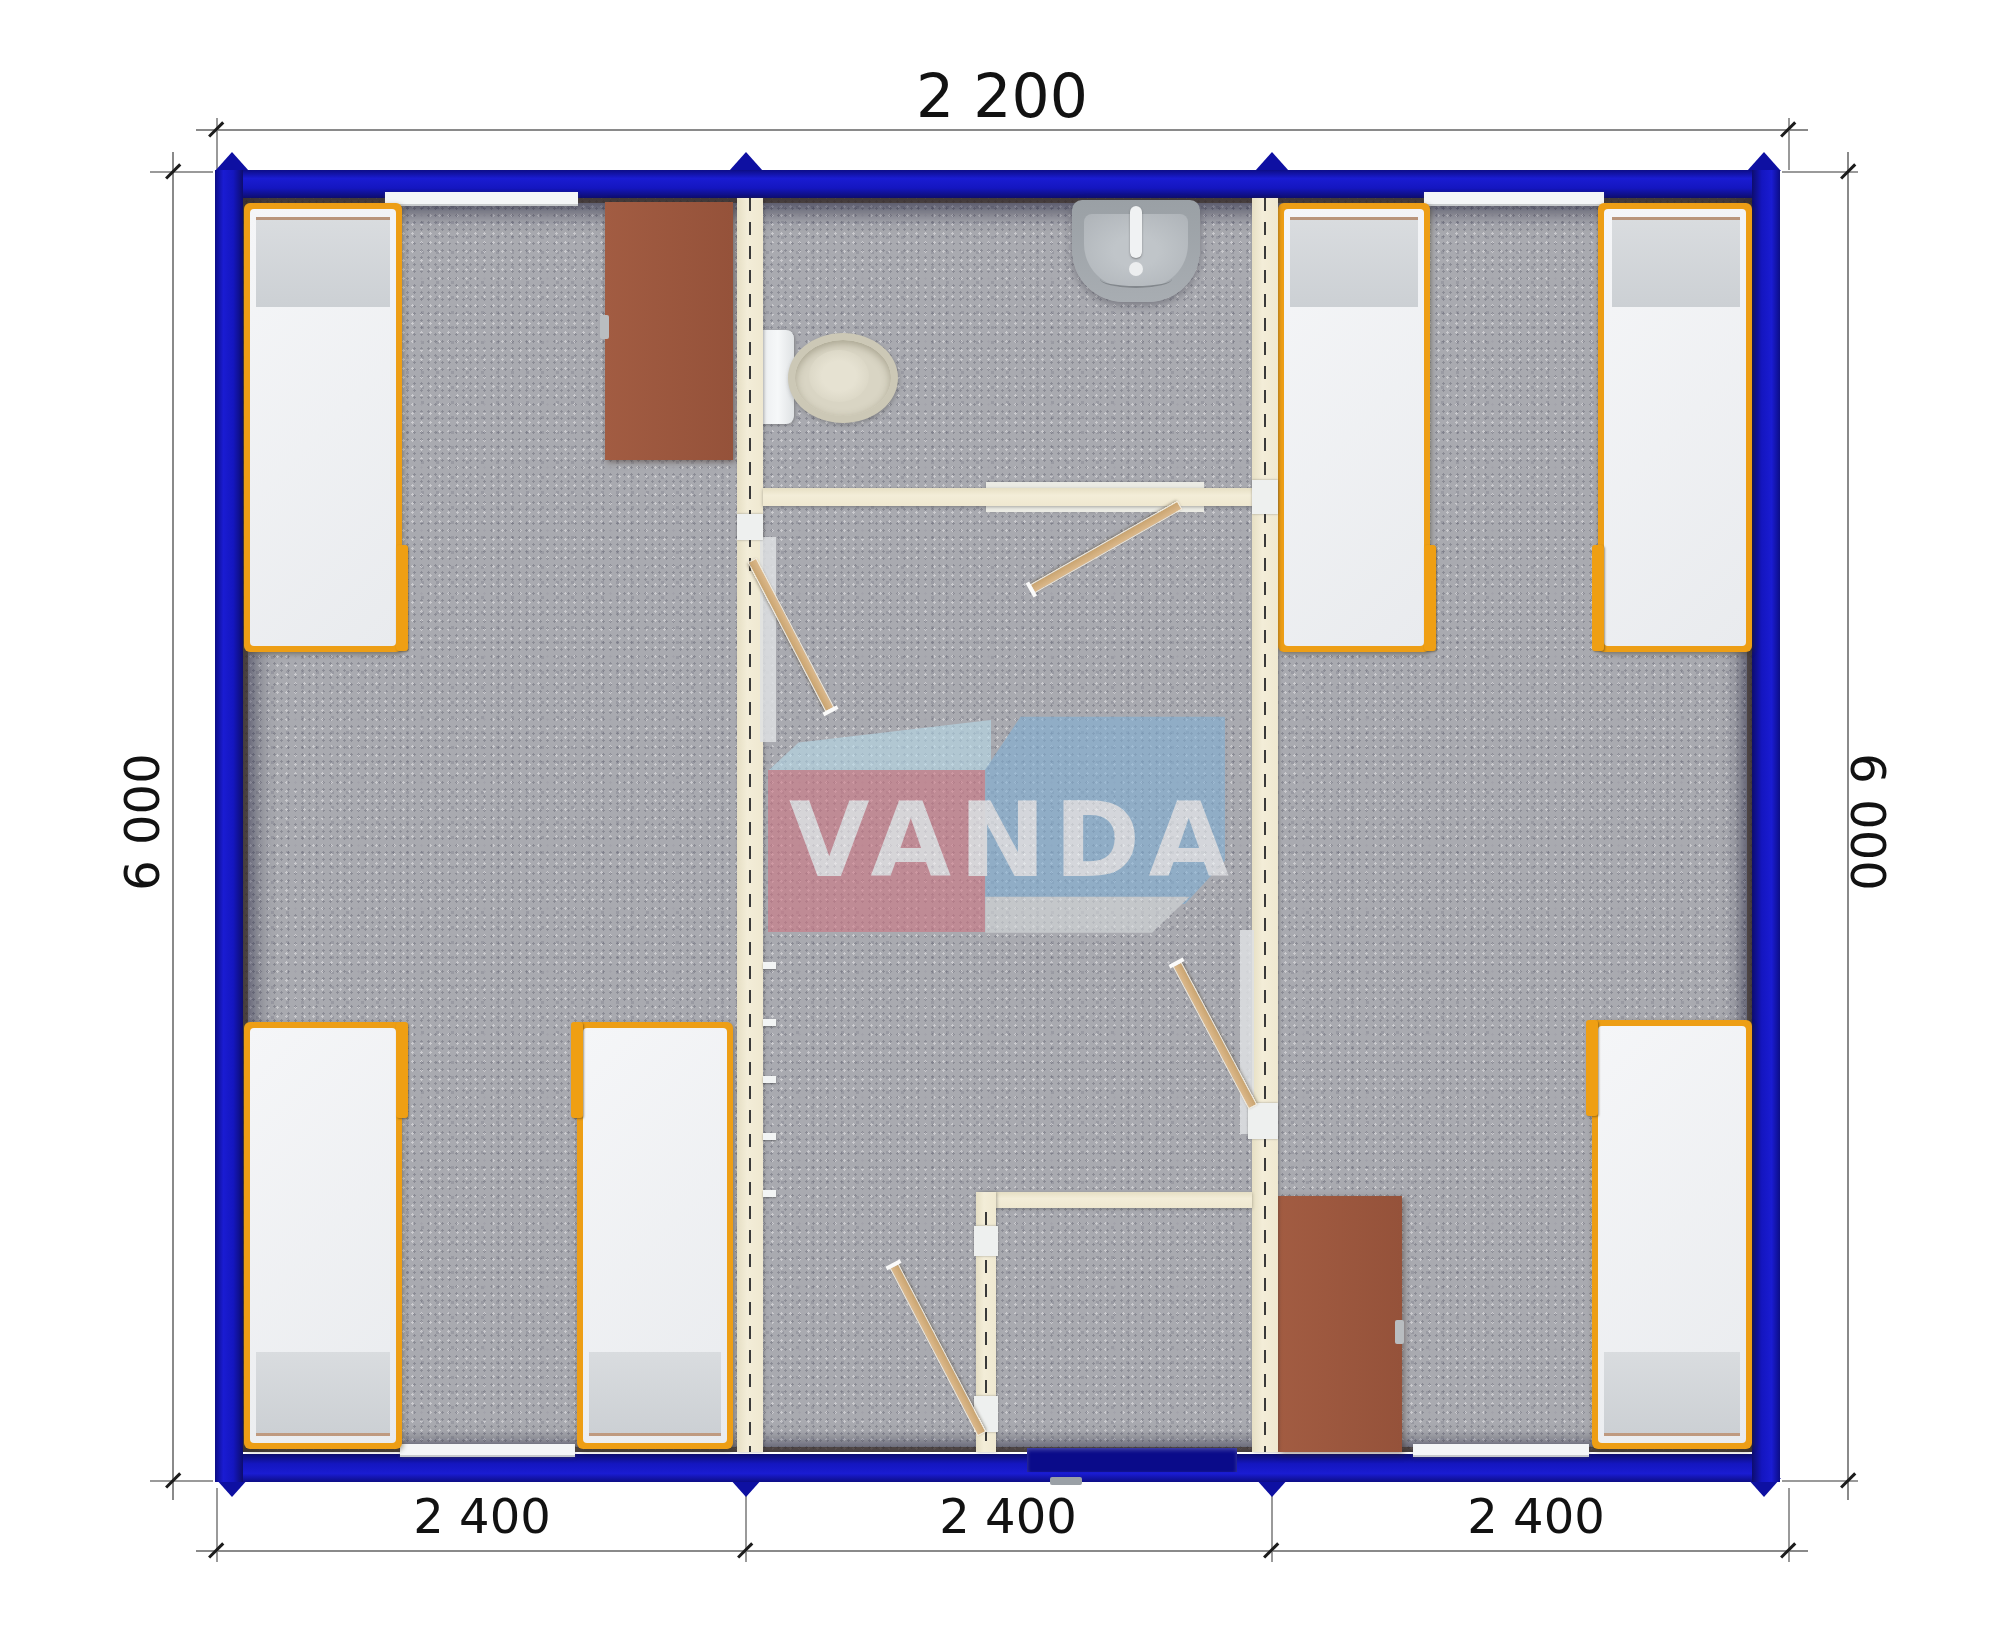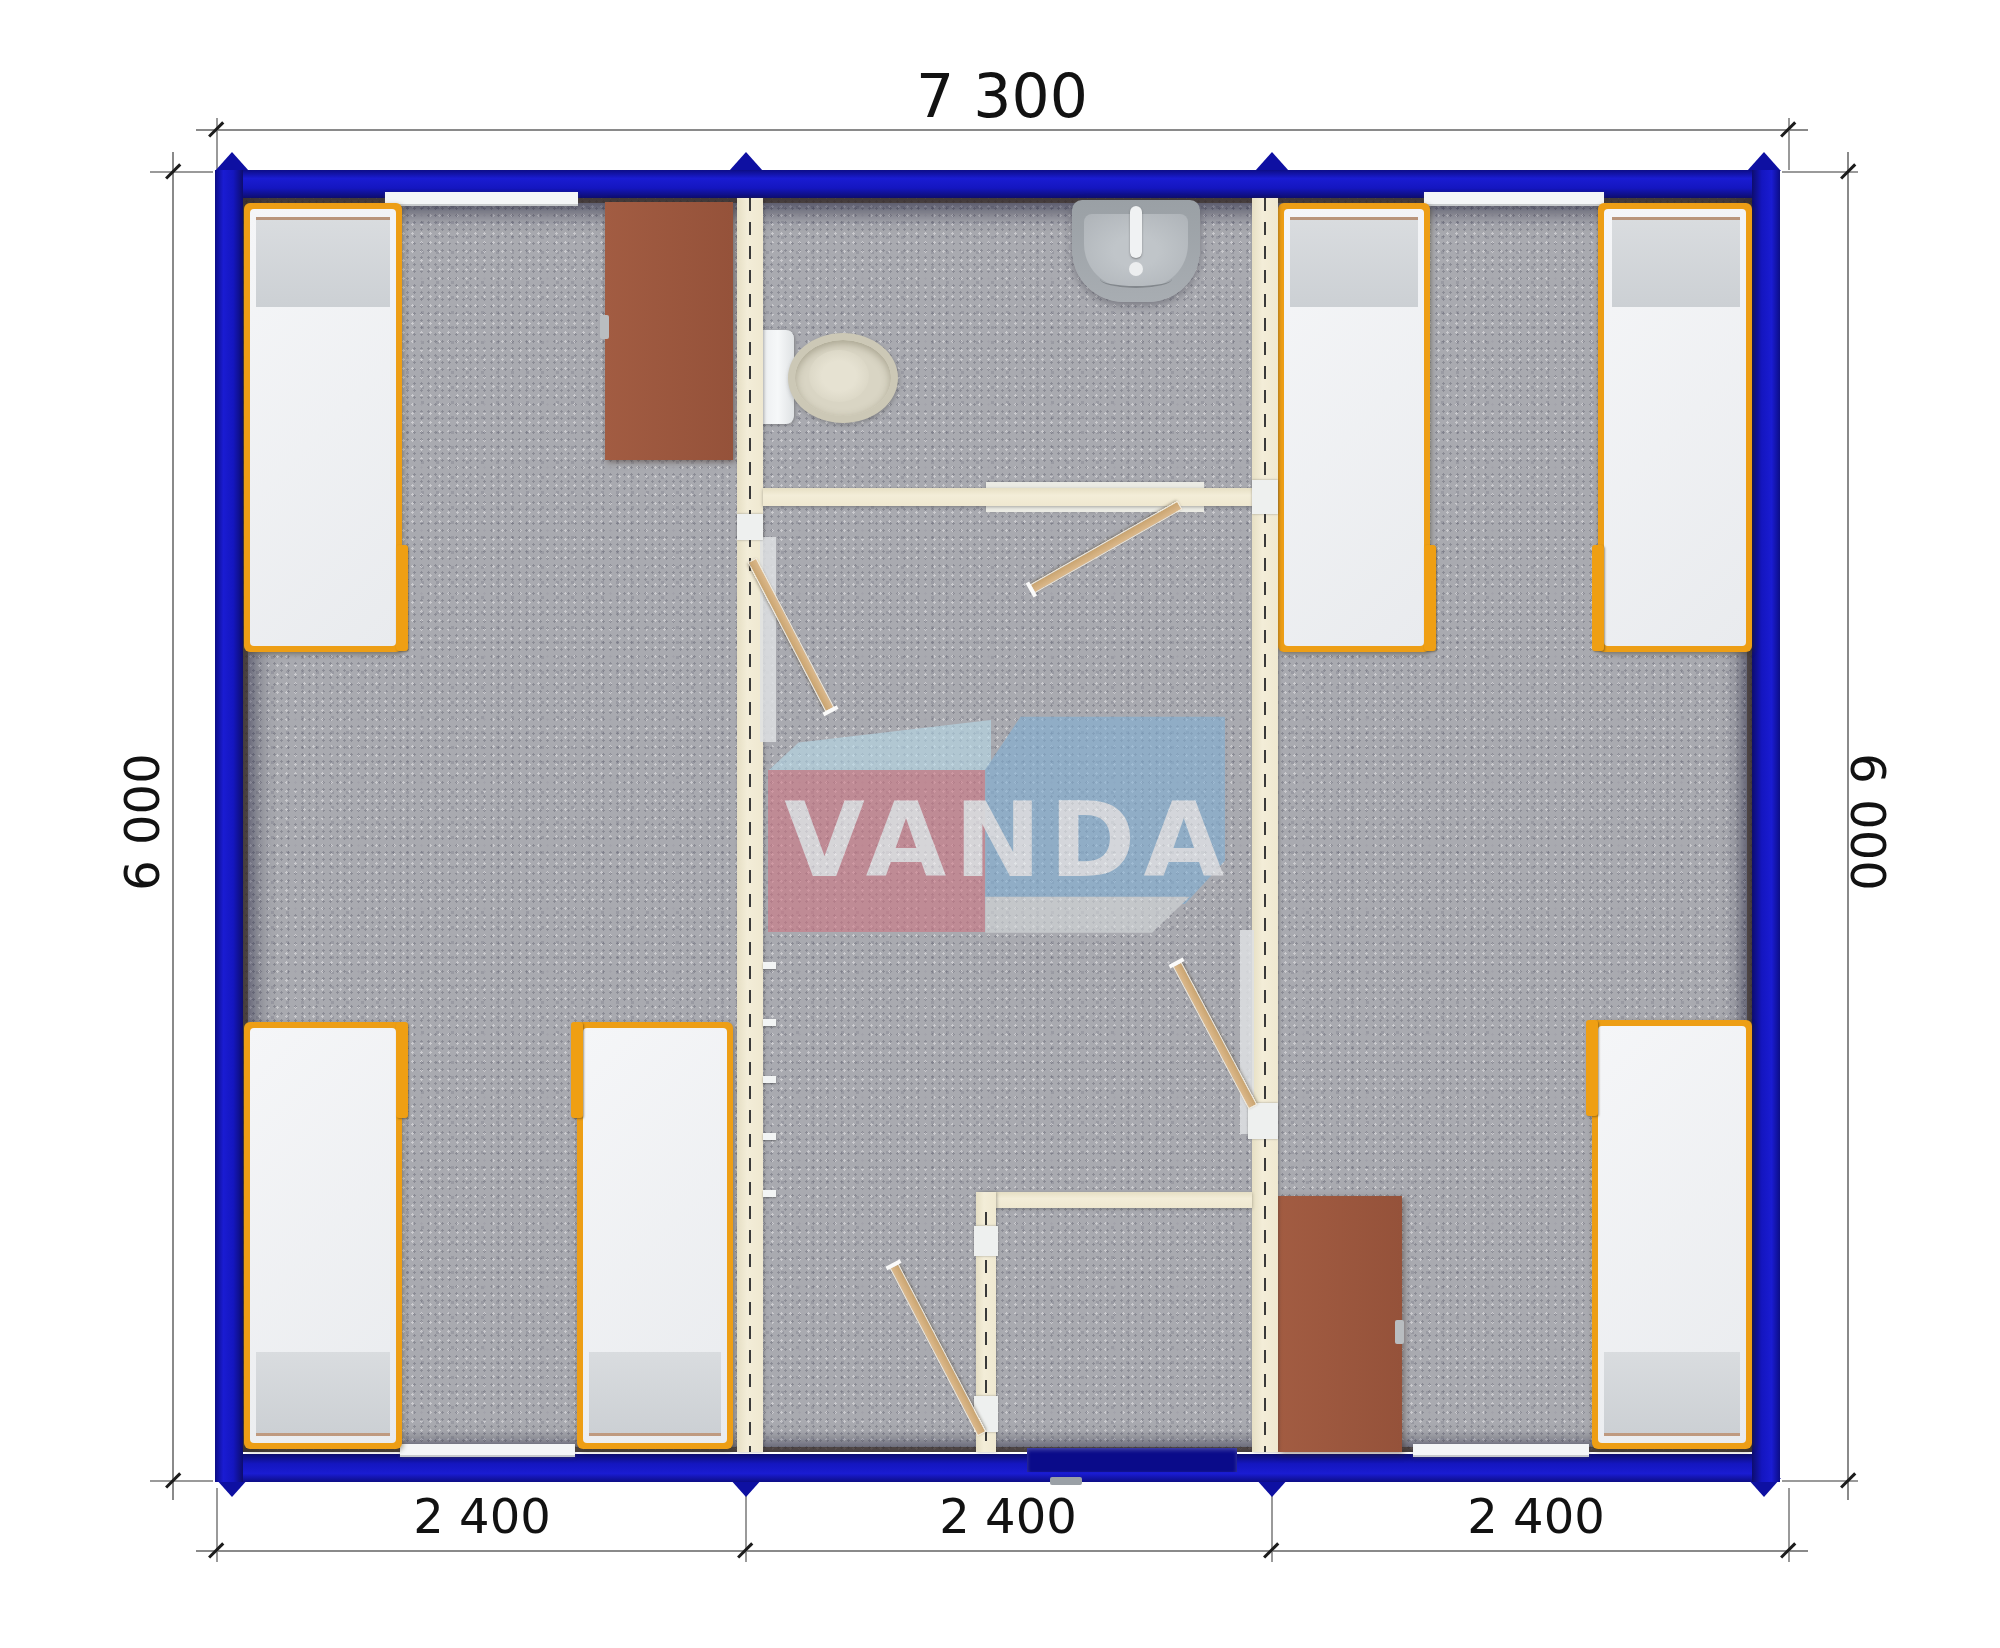--- a/index.html
+++ b/index.html
@@ -96,21 +96,21 @@
 
   
   .logo{left:762px;top:700px;width:470px;height:240px;opacity:.58;}
   .logo-topface{left:0;top:20px;width:229px;height:50px;background:#b7dcec;
         clip-path:polygon(3% 100%,16% 45%,100% 0,100% 100%);}
   .logo-red{left:6px;top:70px;width:217px;height:162px;background:#d07583;}
   .logo-blue{left:0;top:0;width:470px;height:240px;background:#7fb0d6;
         clip-path:polygon(55% 7%,98.5% 7%,98.5% 67%,90% 85%,47.5% 85%,47.5% 29%);}
   .logo-gray{left:0;top:0;width:470px;height:240px;background:#d8dcde;
         clip-path:polygon(47.5% 82%,91% 82%,83% 97%,47.5% 97%);}
-  .logo-text{left:0;top:88px;width:470px;text-align:right;
+  .logo-text{left:16px;top:88px;width:470px;text-align:center;
         font-size:104px;font-weight:bold;letter-spacing:8px;color:rgba(250,251,252,.95);line-height:1;}
 </style>
 </head>
 <body>
 
 <div id="stage">
 
   <div class="dimline" style="left:196px;top:129px;width:1612px;height:2px;"></div>
   <div class="dimline" style="left:196px;top:1550px;width:1612px;height:2px;"></div>
   <div class="dimline" style="left:172px;top:152px;width:2px;height:1348px;"></div>
@@ -131,21 +131,21 @@
   <div class="tick" style="left:1778px;top:128px;"></div>
   <div class="tick" style="left:206px;top:1549px;"></div>
   <div class="tick" style="left:735px;top:1549px;"></div>
   <div class="tick" style="left:1261px;top:1549px;"></div>
   <div class="tick" style="left:1778px;top:1549px;"></div>
   <div class="tick" style="left:163px;top:170px;"></div>
   <div class="tick" style="left:163px;top:1479px;"></div>
   <div class="tick" style="left:1838px;top:170px;"></div>
   <div class="tick" style="left:1838px;top:1479px;"></div>
 
-  <div class="dimtext big" style="left:1002px;top:96px;">7 300</div>
+  <div class="dimtext big" style="left:1002px;top:96px;">2 200</div>
   <div class="dimtext small" style="left:482px;top:1516px;">2 400</div>
   <div class="dimtext small" style="left:1008px;top:1516px;">2 400</div>
   <div class="dimtext small" style="left:1536px;top:1516px;">2 400</div>
   <div class="dimtext small rotl" style="left:142px;top:822px;">6 000</div>
   <div class="dimtext small rotr" style="left:1868px;top:822px;">6 000</div>
 
   <div class="peg-up" style="left:215px;top:152px;"></div>
   <div class="peg-up" style="left:729px;top:152px;"></div>
   <div class="peg-up" style="left:1255px;top:152px;"></div>
   <div class="peg-up" style="left:1747px;top:152px;"></div>

